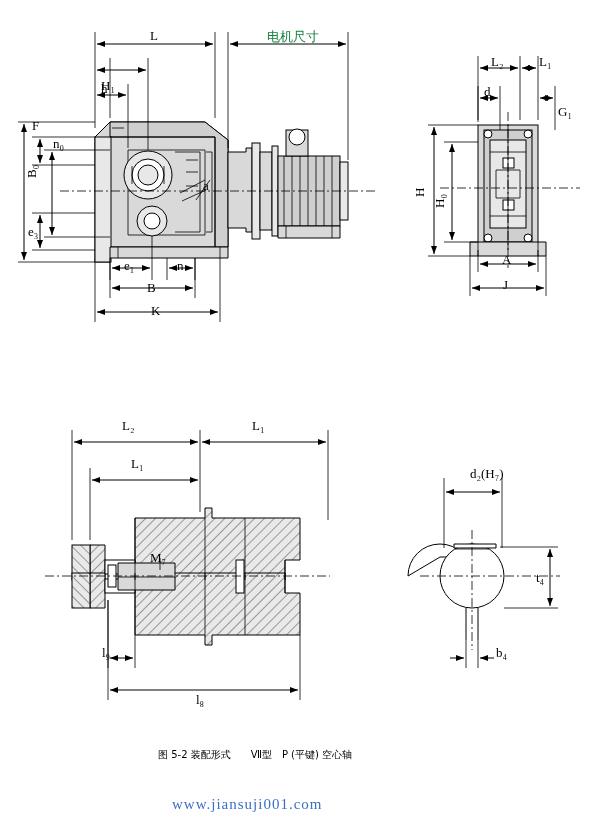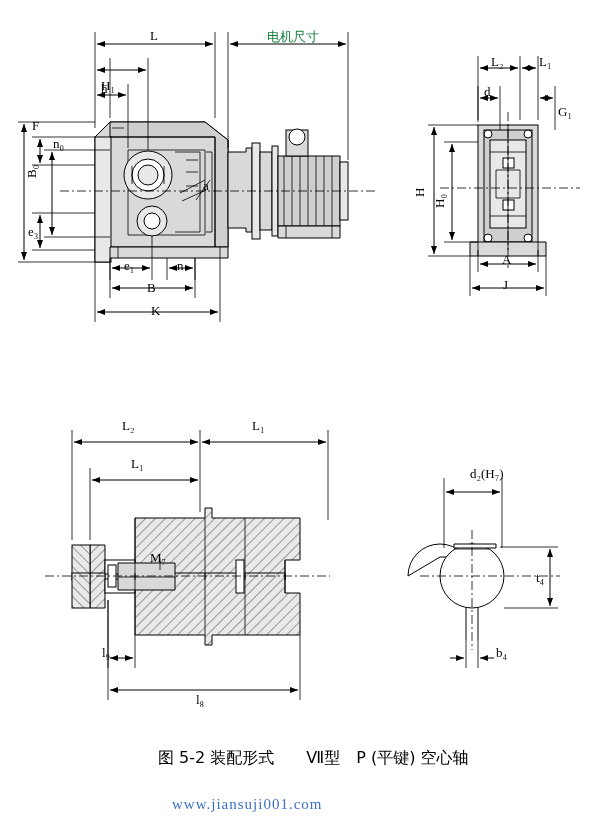--- a/index.html
+++ b/index.html
@@ -27,21 +27,21 @@
   .cn {
     position: absolute;
     font-family: "DejaVu Sans", sans-serif;
     font-size: 13px;
     color: #15803d;
     white-space: nowrap;
   }
   .caption {
     position: absolute;
     font-family: "DejaVu Sans", sans-serif;
-    font-size: 16px;
+    font-size: 10px;
     color: #000;
     white-space: nowrap;
   }
   .watermark {
     position: absolute;
     font-family: "Liberation Serif", serif;
     font-size: 15px;
     letter-spacing: 1px;
     color: #3b6fc4;
     white-space: nowrap;

